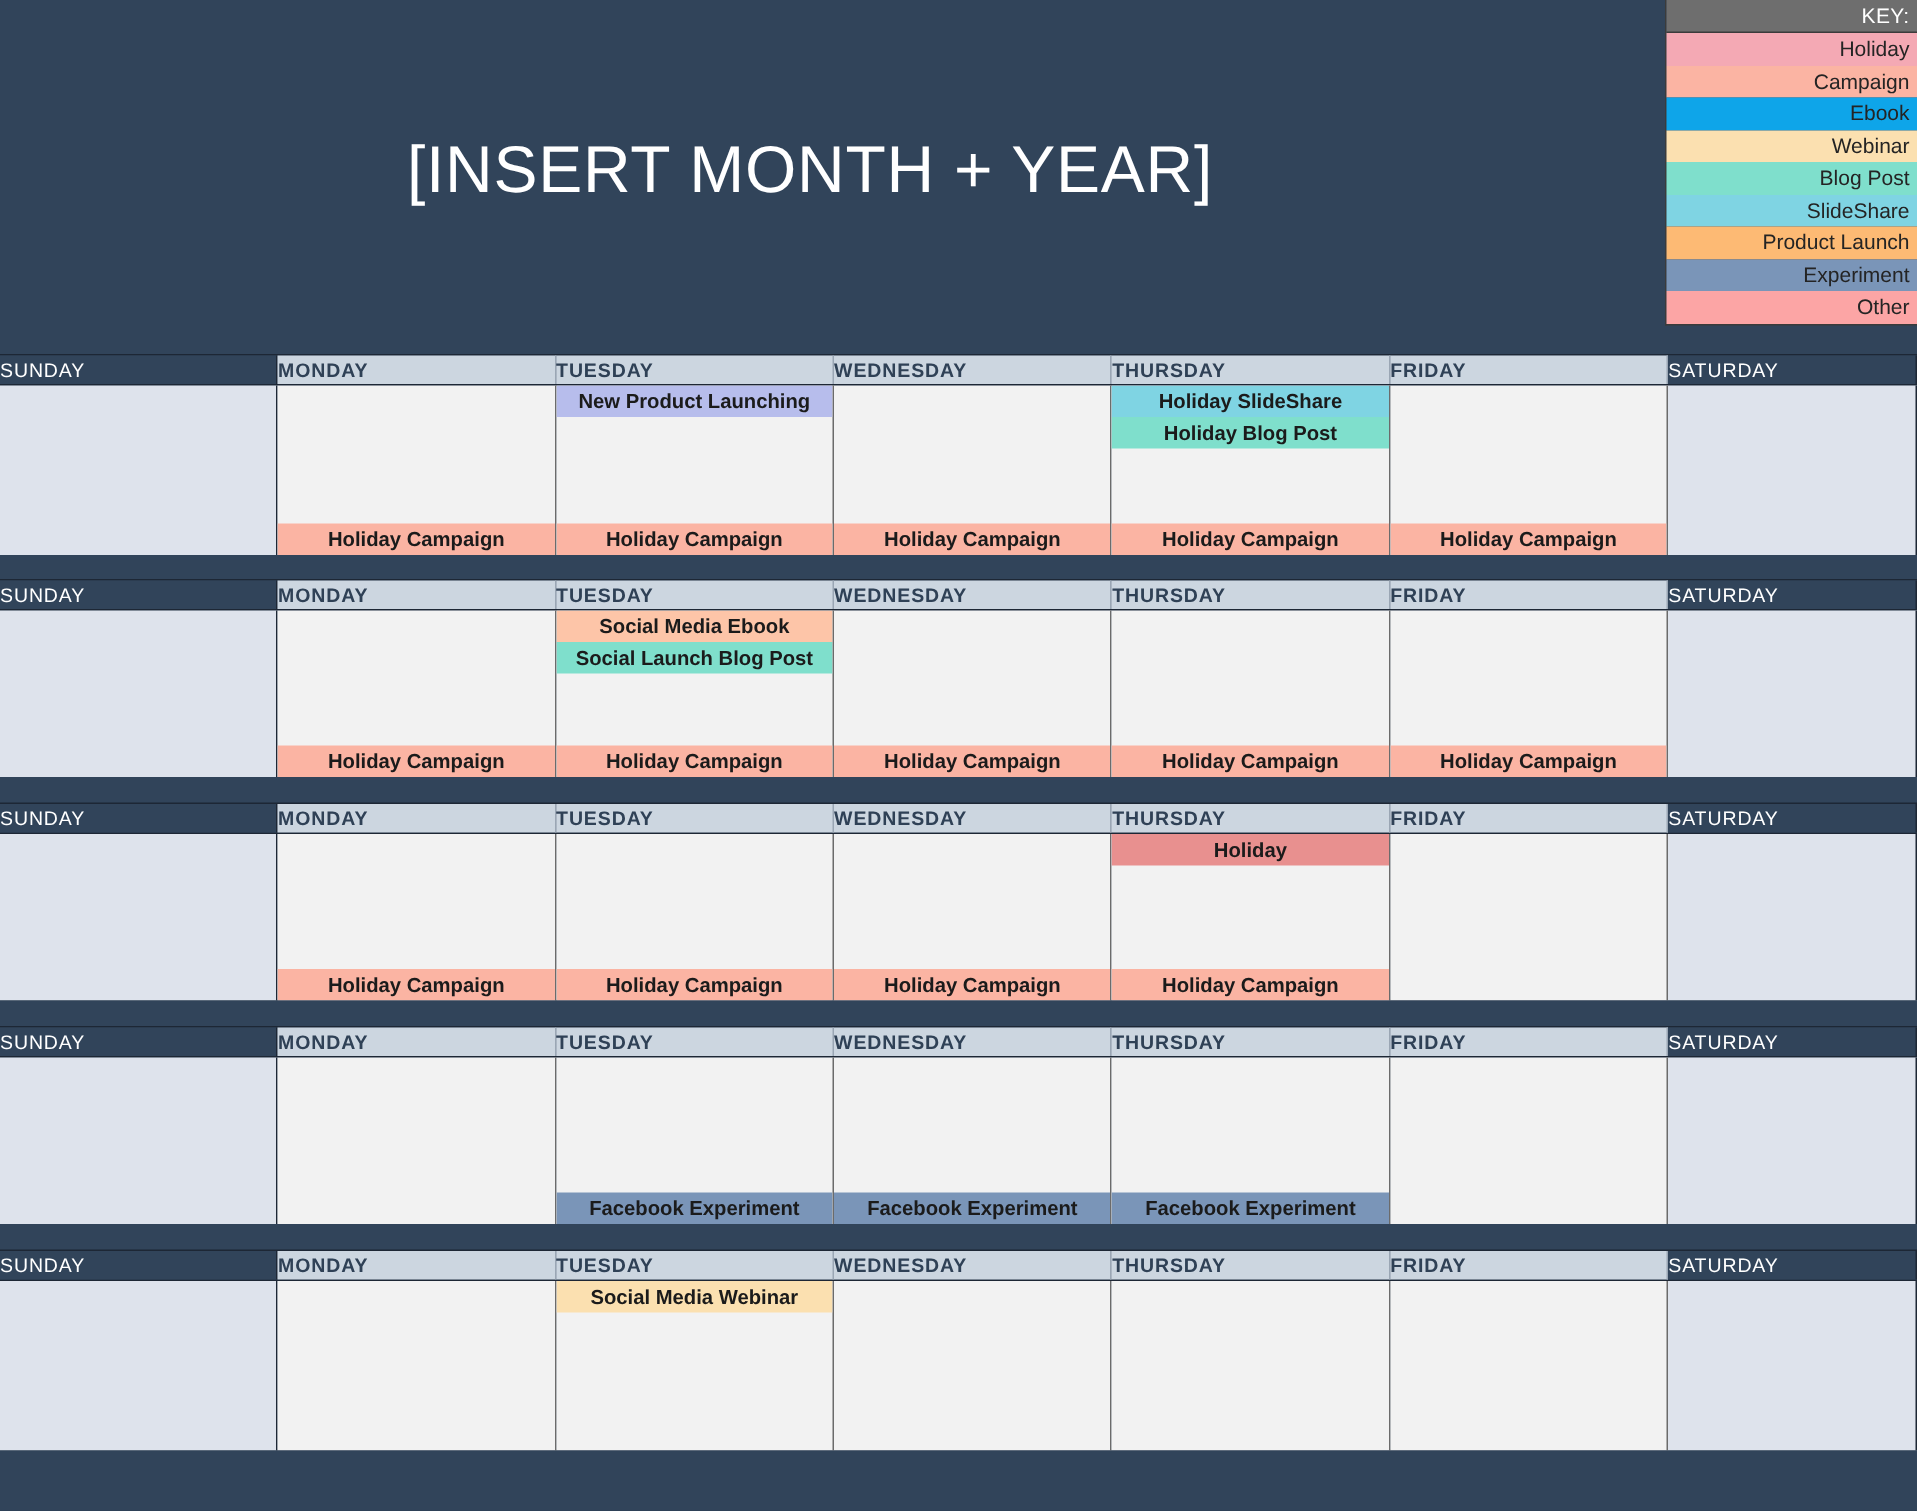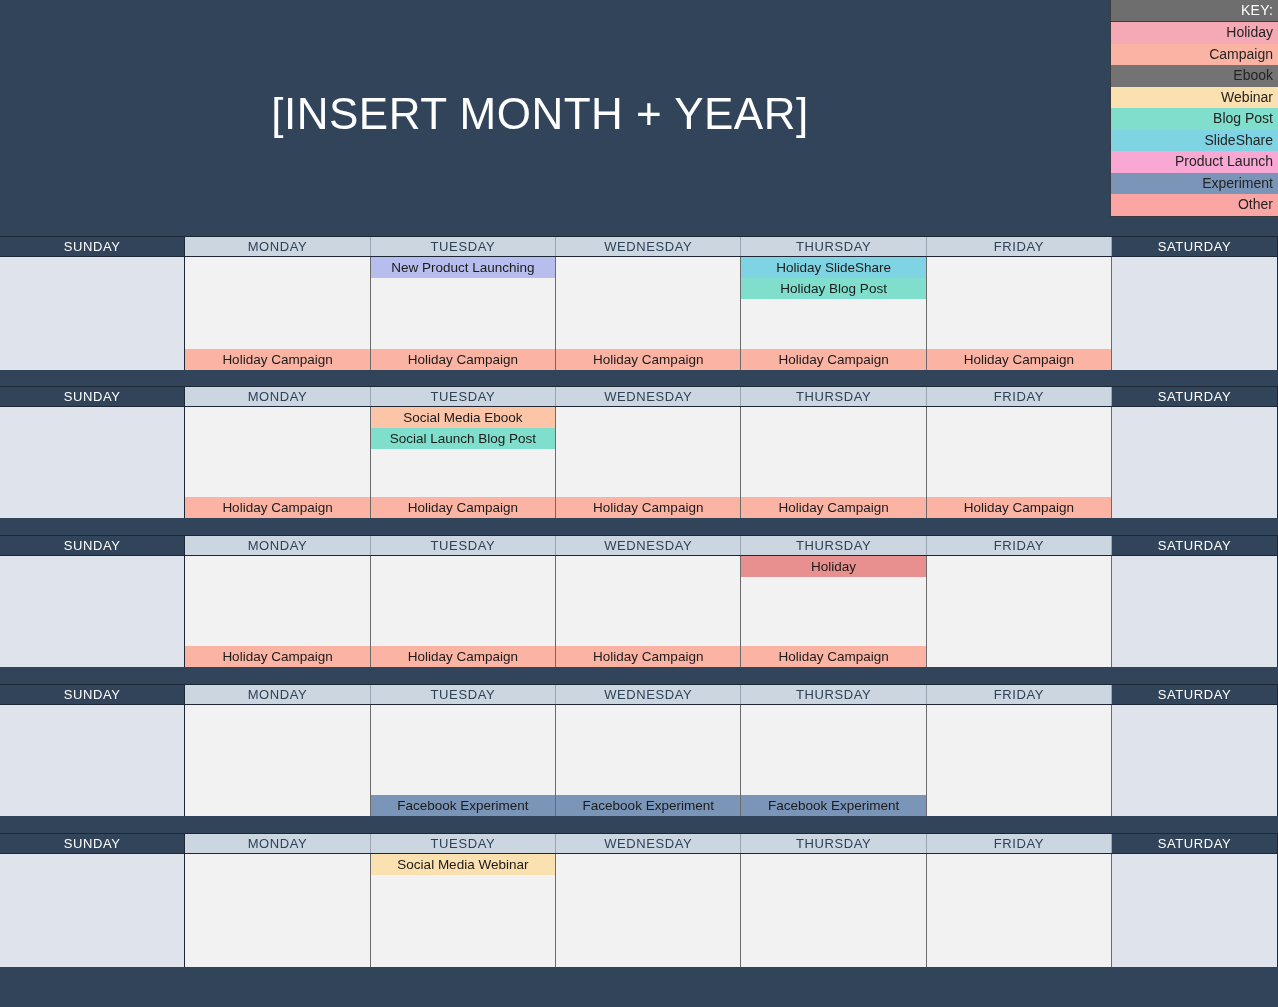--- a/index.html
+++ b/index.html
@@ -75,21 +75,21 @@
   .dayhead-row {
     display: flex;
     width: 1278px;
     height: 21px;
     border-top: 1px solid #1d2735;
     border-bottom: 1px solid #1d2735;
   }
   .dayhead {
     font-size: 13px;
     line-height: 20px;
-    text-align: center;
+    text-align: left;
     letter-spacing: 0.6px;
     border-right: 1px solid #9aa6b4;
   }
   .dayhead.weekend {
     background: #31445a;
     color: #ffffff;
     border-right: 1px solid #1d2735;
   }
   .dayhead.weekday {
     background: #ccd6e0;
@@ -128,42 +128,42 @@
   }
   .ev-spacer { flex: 1 1 auto; }
 
   .band {
     width: 1278px;
     background: #31445a;
   }
 
   
   .w-sun { width: 190px; }
-  .w-day { width: 190px; }
+  .w-day { width: 190px; font-weight: bold; }
   .w-sat { width: 170px; }
 </style>
 </head>
 <body>
 
 <div id="app">
 
   <div class="banner">
     <div class="banner-title">[INSERT MONTH + YEAR]</div>
   </div>
 
   <div class="key-panel">
     <div class="key-header">KEY:</div>
     <div id="key-rows">
         <div class="key-row" style="background: rgb(244, 169, 180);">Holiday</div>
         <div class="key-row" style="background: rgb(251, 180, 163);">Campaign</div>
-        <div class="key-row" style="background: #737373;">Ebook</div>
+        <div class="key-row" style="background: #0ea5e9;">Ebook</div>
         <div class="key-row" style="background: rgb(251, 224, 176);">Webinar</div>
         <div class="key-row" style="background: rgb(127, 223, 204);">Blog Post</div>
         <div class="key-row" style="background: rgb(127, 212, 227);">SlideShare</div>
-        <div class="key-row" style="background: #f9a8d4;">Product Launch</div>
+        <div class="key-row" style="background: #fdba74;">Product Launch</div>
         <div class="key-row" style="background: rgb(122, 149, 184);">Experiment</div>
         <div class="key-row" style="background: #fca5a5;">Other</div>
       </div>
   </div>
 
   <div id="weeks">
       <div class="week dayhead-row" style="top: 236px;">
         <div class="dayhead w-sun weekend">SUNDAY</div>
         <div class="dayhead w-day weekday">MONDAY</div>
         <div class="dayhead w-day weekday">TUESDAY</div>

